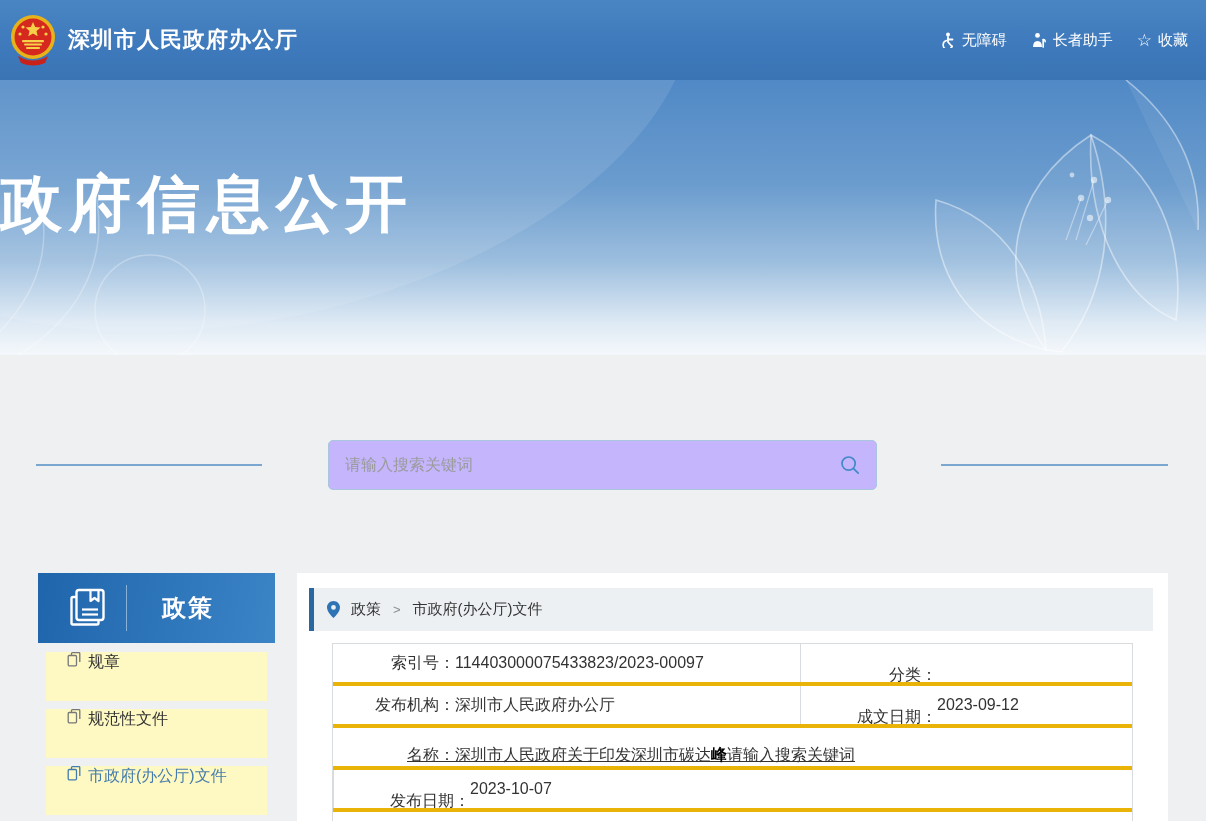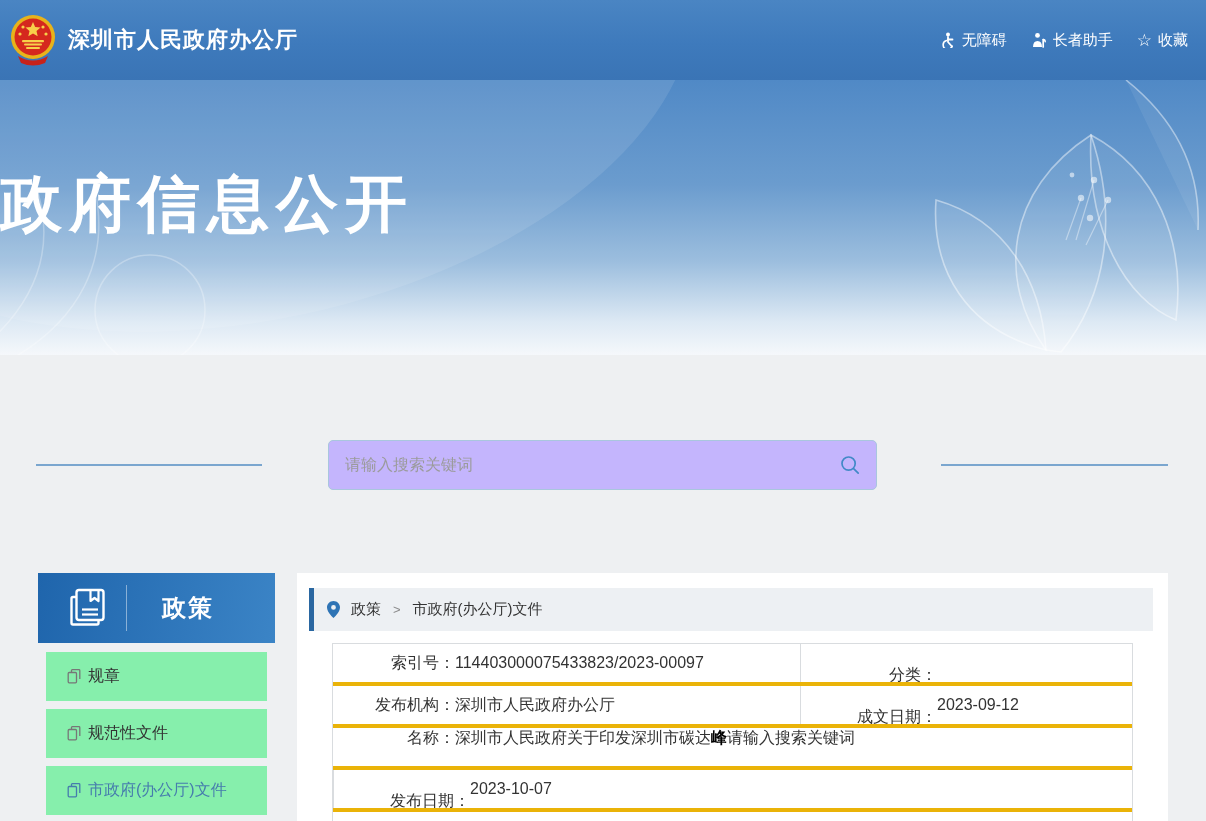--- a/index.html
+++ b/index.html
@@ -61,22 +61,22 @@
   .sidebar { position:absolute; left:38px; top:573px; width:237px; height:248px; }
   .sidebar-header {
     height:70px; background:linear-gradient(100deg,#1f65ac 0%, #3b84c6 100%);
     display:flex; align-items:center;
   }
   .sidebar-header .book { margin-left:30px; }
   .sidebar-header .vdiv { width:1px; height:46px; background:rgba(255,255,255,0.45); margin-left:18px; }
   .sidebar-title { color:#fff; font-size:24px; font-weight:bold; margin-left:35px; letter-spacing:2px; }
   .side-list { list-style:none; padding:9px 8px 0 8px; }
   .side-item {
-    height:49px; background:#86efac; margin-bottom:8px;
-    display:flex; align-items:center; padding-left:21px; cursor:pointer;
+    height:49px; background:#fef9c3; margin-bottom:8px;
+    display:flex; align-items:flex-start; padding-left:21px; cursor:pointer;
     font-size:16px; color:#333;
   }
   .side-item svg { margin-right:7px; flex:0 0 auto; }
   .side-item.active { color:#467cad; }
 
   
   .panel { position:absolute; left:297px; top:573px; width:871px; height:248px; background:#fff; overflow:hidden; }
   .breadcrumb {
     margin:15px 15px 0 12px; height:43px; width:844px;
     background:#edf0f3; border-left:5px solid #2a67a1;
@@ -89,21 +89,21 @@
 
   .doc-table {
     margin:12px 0 0 35px; width:801px;
     border:1px solid #d9dcdf; border-bottom:none;
     font-size:16px; color:#333;
   }
   .trow { display:flex; align-items:stretch; height:42px; border-bottom:4px solid #eab308; }
   .trow.partial { height:40px; border-bottom:none; }
   .cell-l { flex:0 0 467px; display:flex; align-items:center; }
   .cell-r { flex:1; display:flex; align-items:center; border-left:1px solid #d9dcdf; }
-  .cell-full { flex:1; display:flex; align-items:flex-start; }
+  .cell-full { flex:1; display:flex; align-items:flex-end;text-decoration:underline; }
   .lbl { width:122px; text-align:right; white-space:nowrap; }
   .cell-r .lbl { width:136px;margin-top:24px; }
   .val { white-space:nowrap; }
   .val .hl { font-weight:bold; color:#000; }
 </style>
 </head>
 <body>
 
 <div class="page">
 

